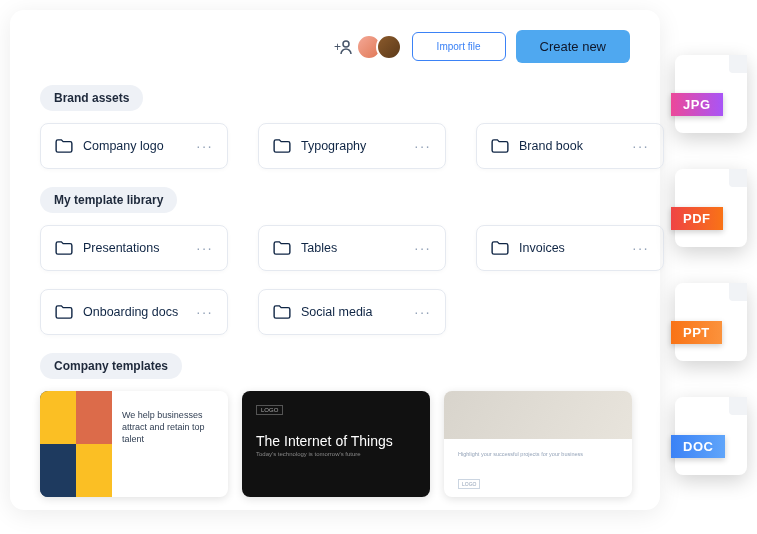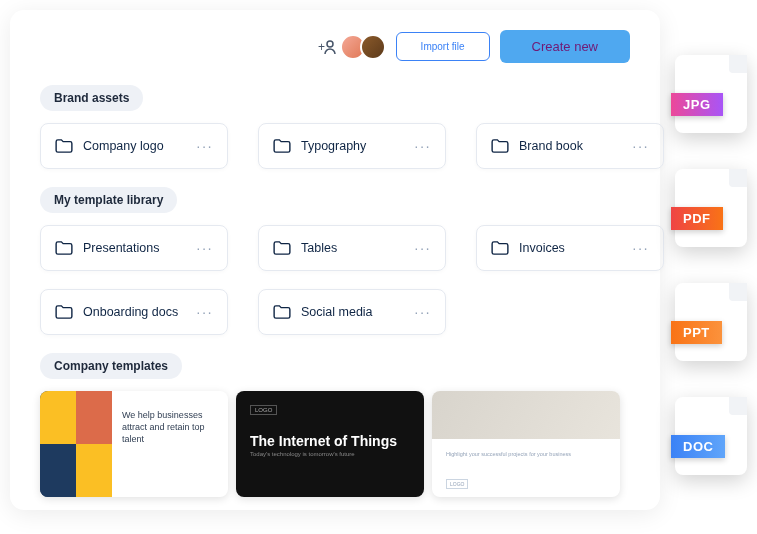--- a/index.html
+++ b/index.html
@@ -17,44 +17,44 @@
   padding: 20px 30px;
 }
 
 .top-bar { display: flex; align-items: center; justify-content: flex-end; gap: 10px; margin-bottom: 22px; }
 .add-user { display: flex; align-items: center; color: #475569; font-size: 14px; }
 .avatars { display: flex; align-items: center; }
 .avatar { width: 26px; height: 26px; border-radius: 50%; border: 2px solid #fff; margin-left: -6px; background-size: cover; }
 .avatar.a1 { background: linear-gradient(135deg,#f4a896,#e07856); }
 .avatar.a2 { background: linear-gradient(135deg,#8b5a2b,#5c3a1a); }
 .btn-outline { border: 1.5px solid #3b82f6; color: #3b82f6; background: #fff; padding: 8px 24px; border-radius: 6px; font-size: 10px; font-weight: 500; cursor: pointer; }
-.btn-primary { border: none; background: #4fa8f0; color: #701a75; padding: 9px 32px; border-radius: 6px; font-size: 13px; font-weight: 500; cursor: pointer; }
+.btn-primary { border: none; background: #4fa8f0; color: #0f172a; padding: 9px 24px; border-radius: 6px; font-size: 13px; font-weight: 500; cursor: pointer; }
 
 .section-label { display: inline-block; background: #eef1f6; color: #1e293b; font-size: 12px; font-weight: 600; padding: 6px 14px; border-radius: 14px; margin-bottom: 12px; }
 
 .folder-row { display: flex; gap: 30px; margin-bottom: 18px; }
 .folder-card { flex: 0 0 188px; display: flex; align-items: center; gap: 10px; border: 1px solid #e5e9f0; border-radius: 8px; padding: 14px 14px; box-shadow: 0 1px 4px rgba(0,0,0,0.03); cursor: pointer; }
 .folder-icon { width: 18px; height: 14px; flex-shrink: 0; }
 .folder-label { flex: 1; color: #0f2544; font-size: 12.5px; font-weight: 500; }
 .more { color: #94a3b8; font-size: 14px; letter-spacing: 1px; cursor: pointer; }
 
-.template-row { display: flex; gap: 8px; }
+.template-row { display: flex; gap: 14px; }
 .template-card { flex: 0 0 188px; height: 106px; border-radius: 8px; box-shadow: 0 2px 8px rgba(0,0,0,0.12); overflow: hidden; position: relative; cursor: pointer; }
 
 .t1 { background: #fff; display: flex; }
 .t1-left { width: 72px; background: #1e3a5f; display: grid; grid-template-columns: 1fr 1fr; grid-template-rows: 1fr 1fr; }
 .t1-left div:nth-child(1){background:#fbbf24;}
 .t1-left div:nth-child(2){background:#dc6b4a;}
 .t1-left div:nth-child(3){background:#1e3a5f;}
 .t1-left div:nth-child(4){background:#fbbf24;}
 .t1-txt { flex:1; padding: 18px 10px; font-size: 9px; color:#334155; line-height:1.35; }
 
 .t2 { background: #111; color:#fff; display:flex; flex-direction:column; padding:14px; }
 .t2-logo { font-size:6px; border:1px solid #555; padding:1px 4px; align-self:flex-start; color:#aaa;}
-.t2-title { font-size:14px; font-weight:700; margin-top:18px; }
+.t2-title { font-size:14px; font-weight:400; margin-top:18px; }
 .t2-sub { font-size:6px; color:#888; margin-top:2px;}
 
 .t3 { background:#fff; display:flex; flex-direction:column; }
 .t3-img { height:48px; background: linear-gradient(120deg,#d8d4cc,#e8e4dc); }
 .t3-body { padding:10px 14px; }
 .t3-title { font-size:11px; font-weight:600; color:#0f172a; }
 .t3-sub { font-size:5.5px; color:#94a3b8; margin-top:2px;}
 .t3-logo { position:absolute; bottom:8px; left:14px; font-size:5px; border:1px solid #cbd5e1; padding:1px 3px; color:#94a3b8;}
 
 .file-badges { position: absolute; right: 10px; top: 55px; display: flex; flex-direction: column; gap: 36px; }

